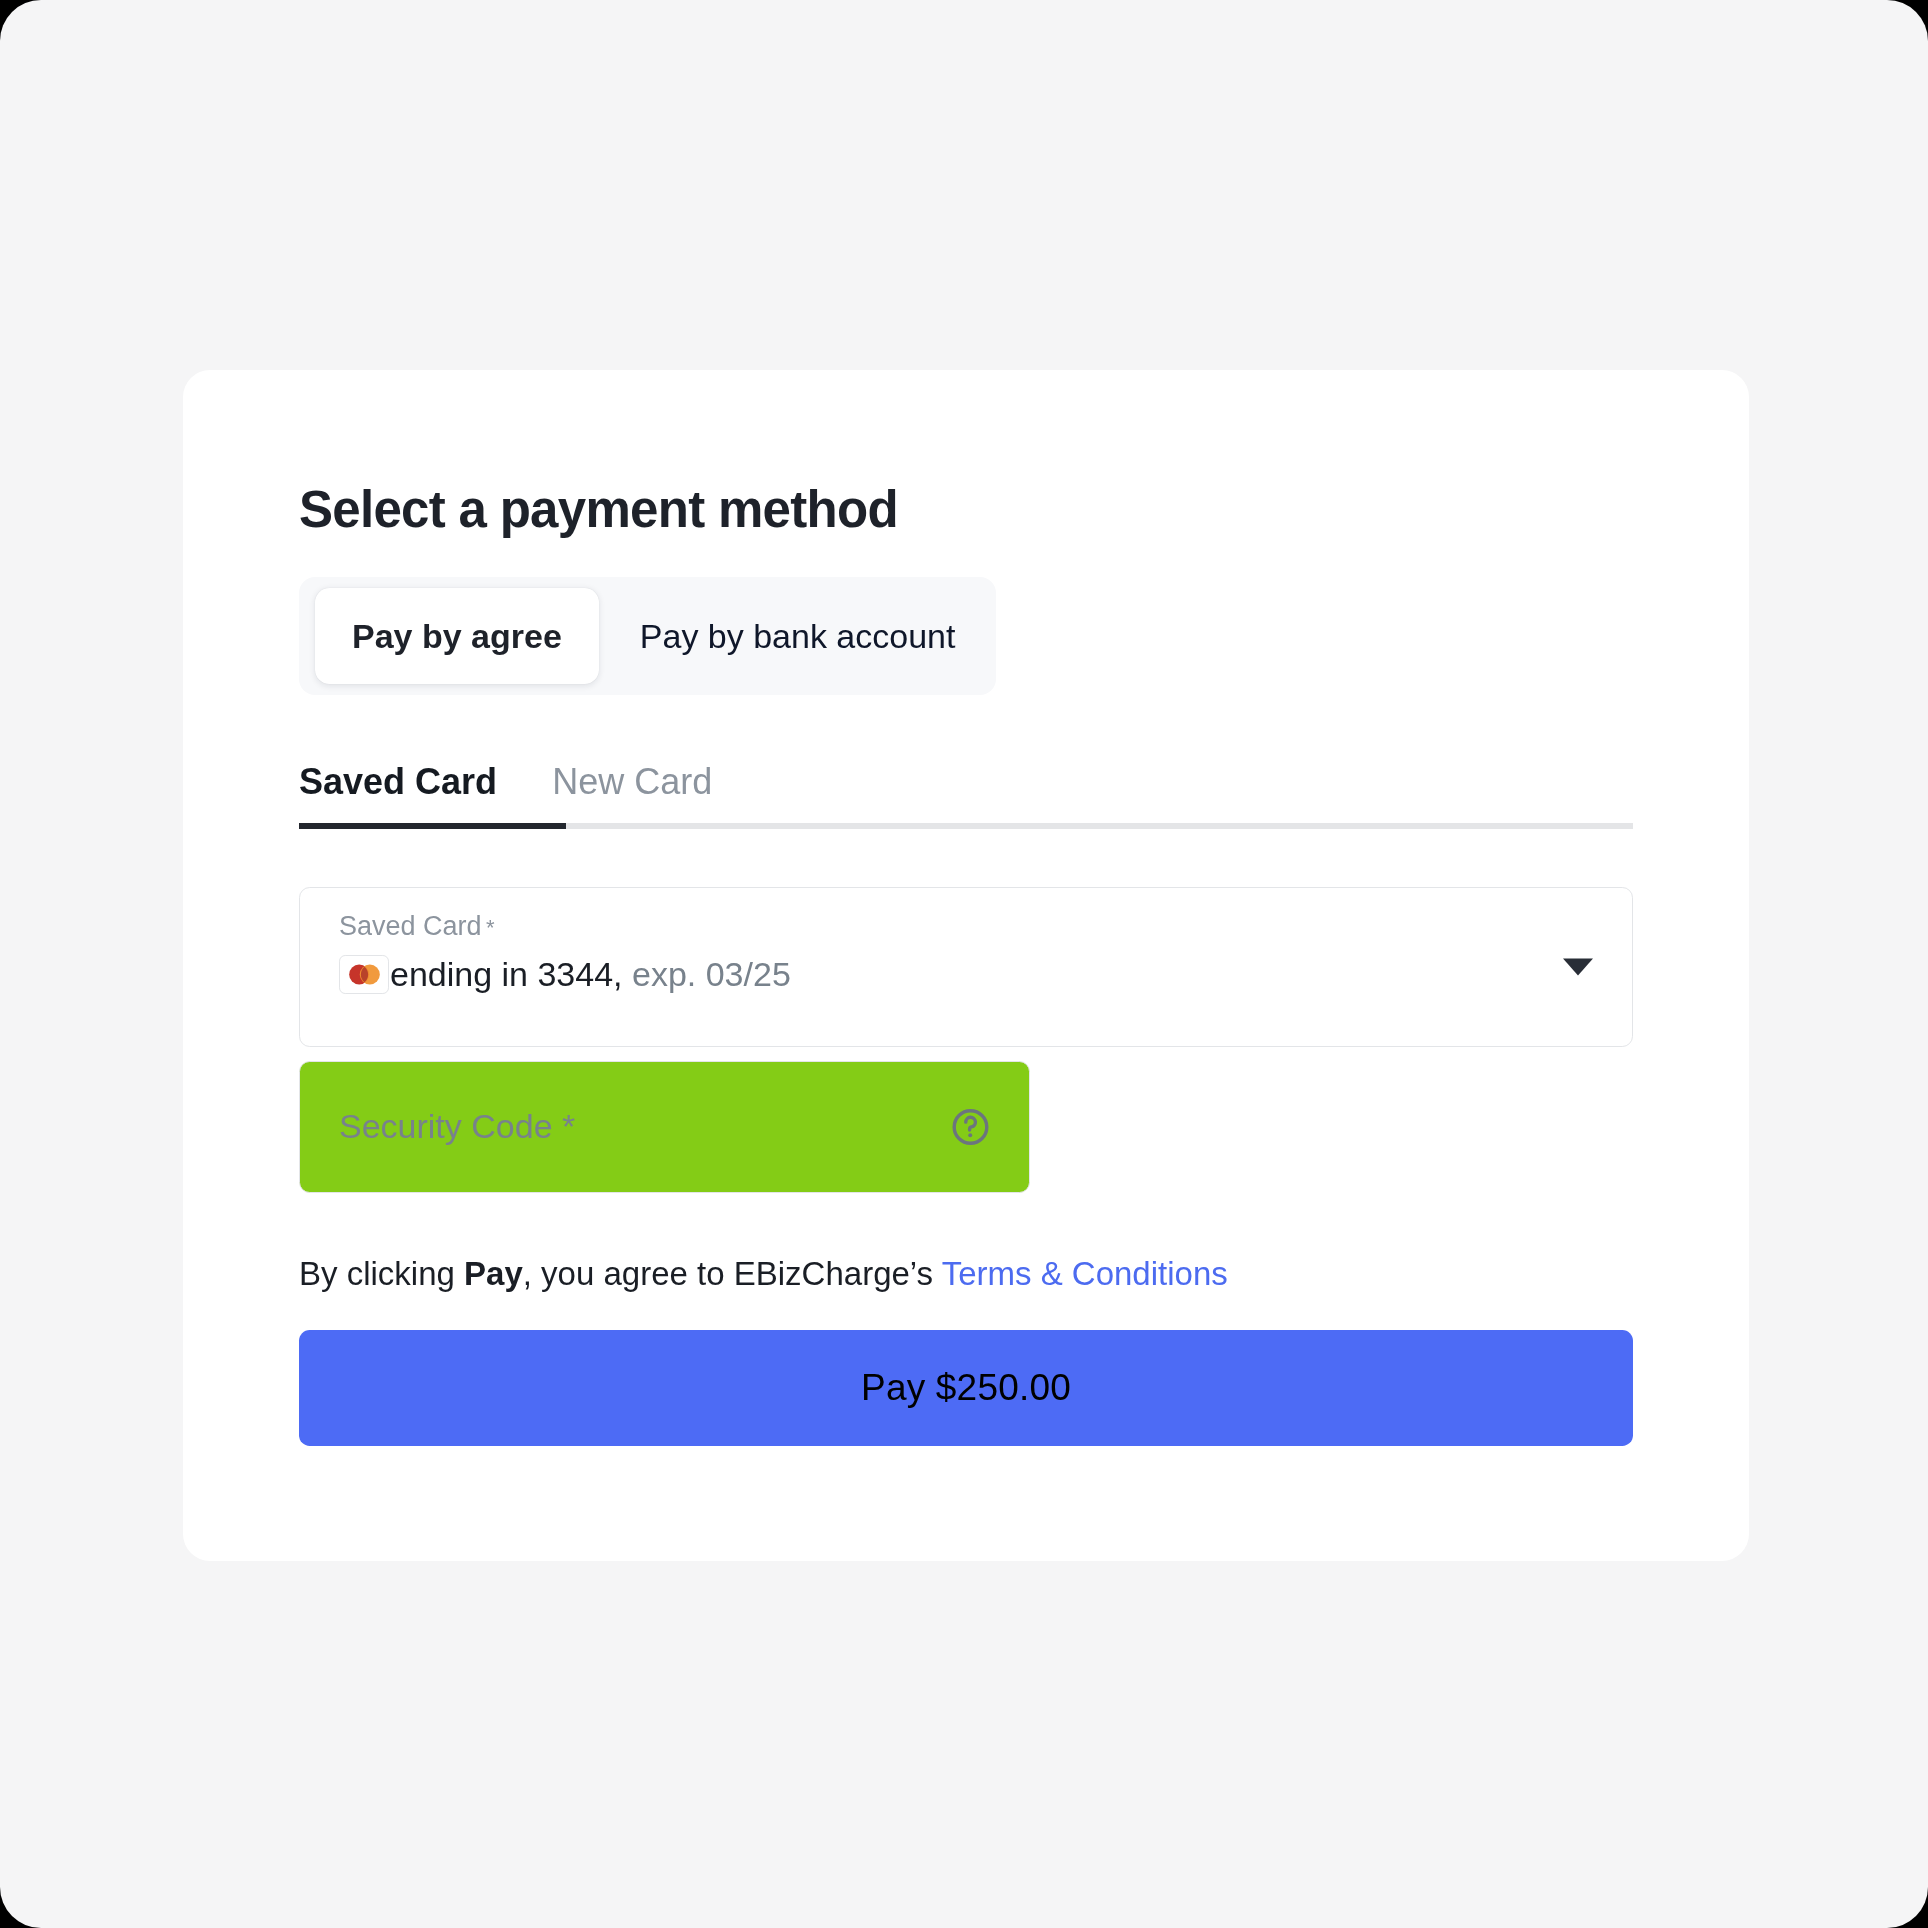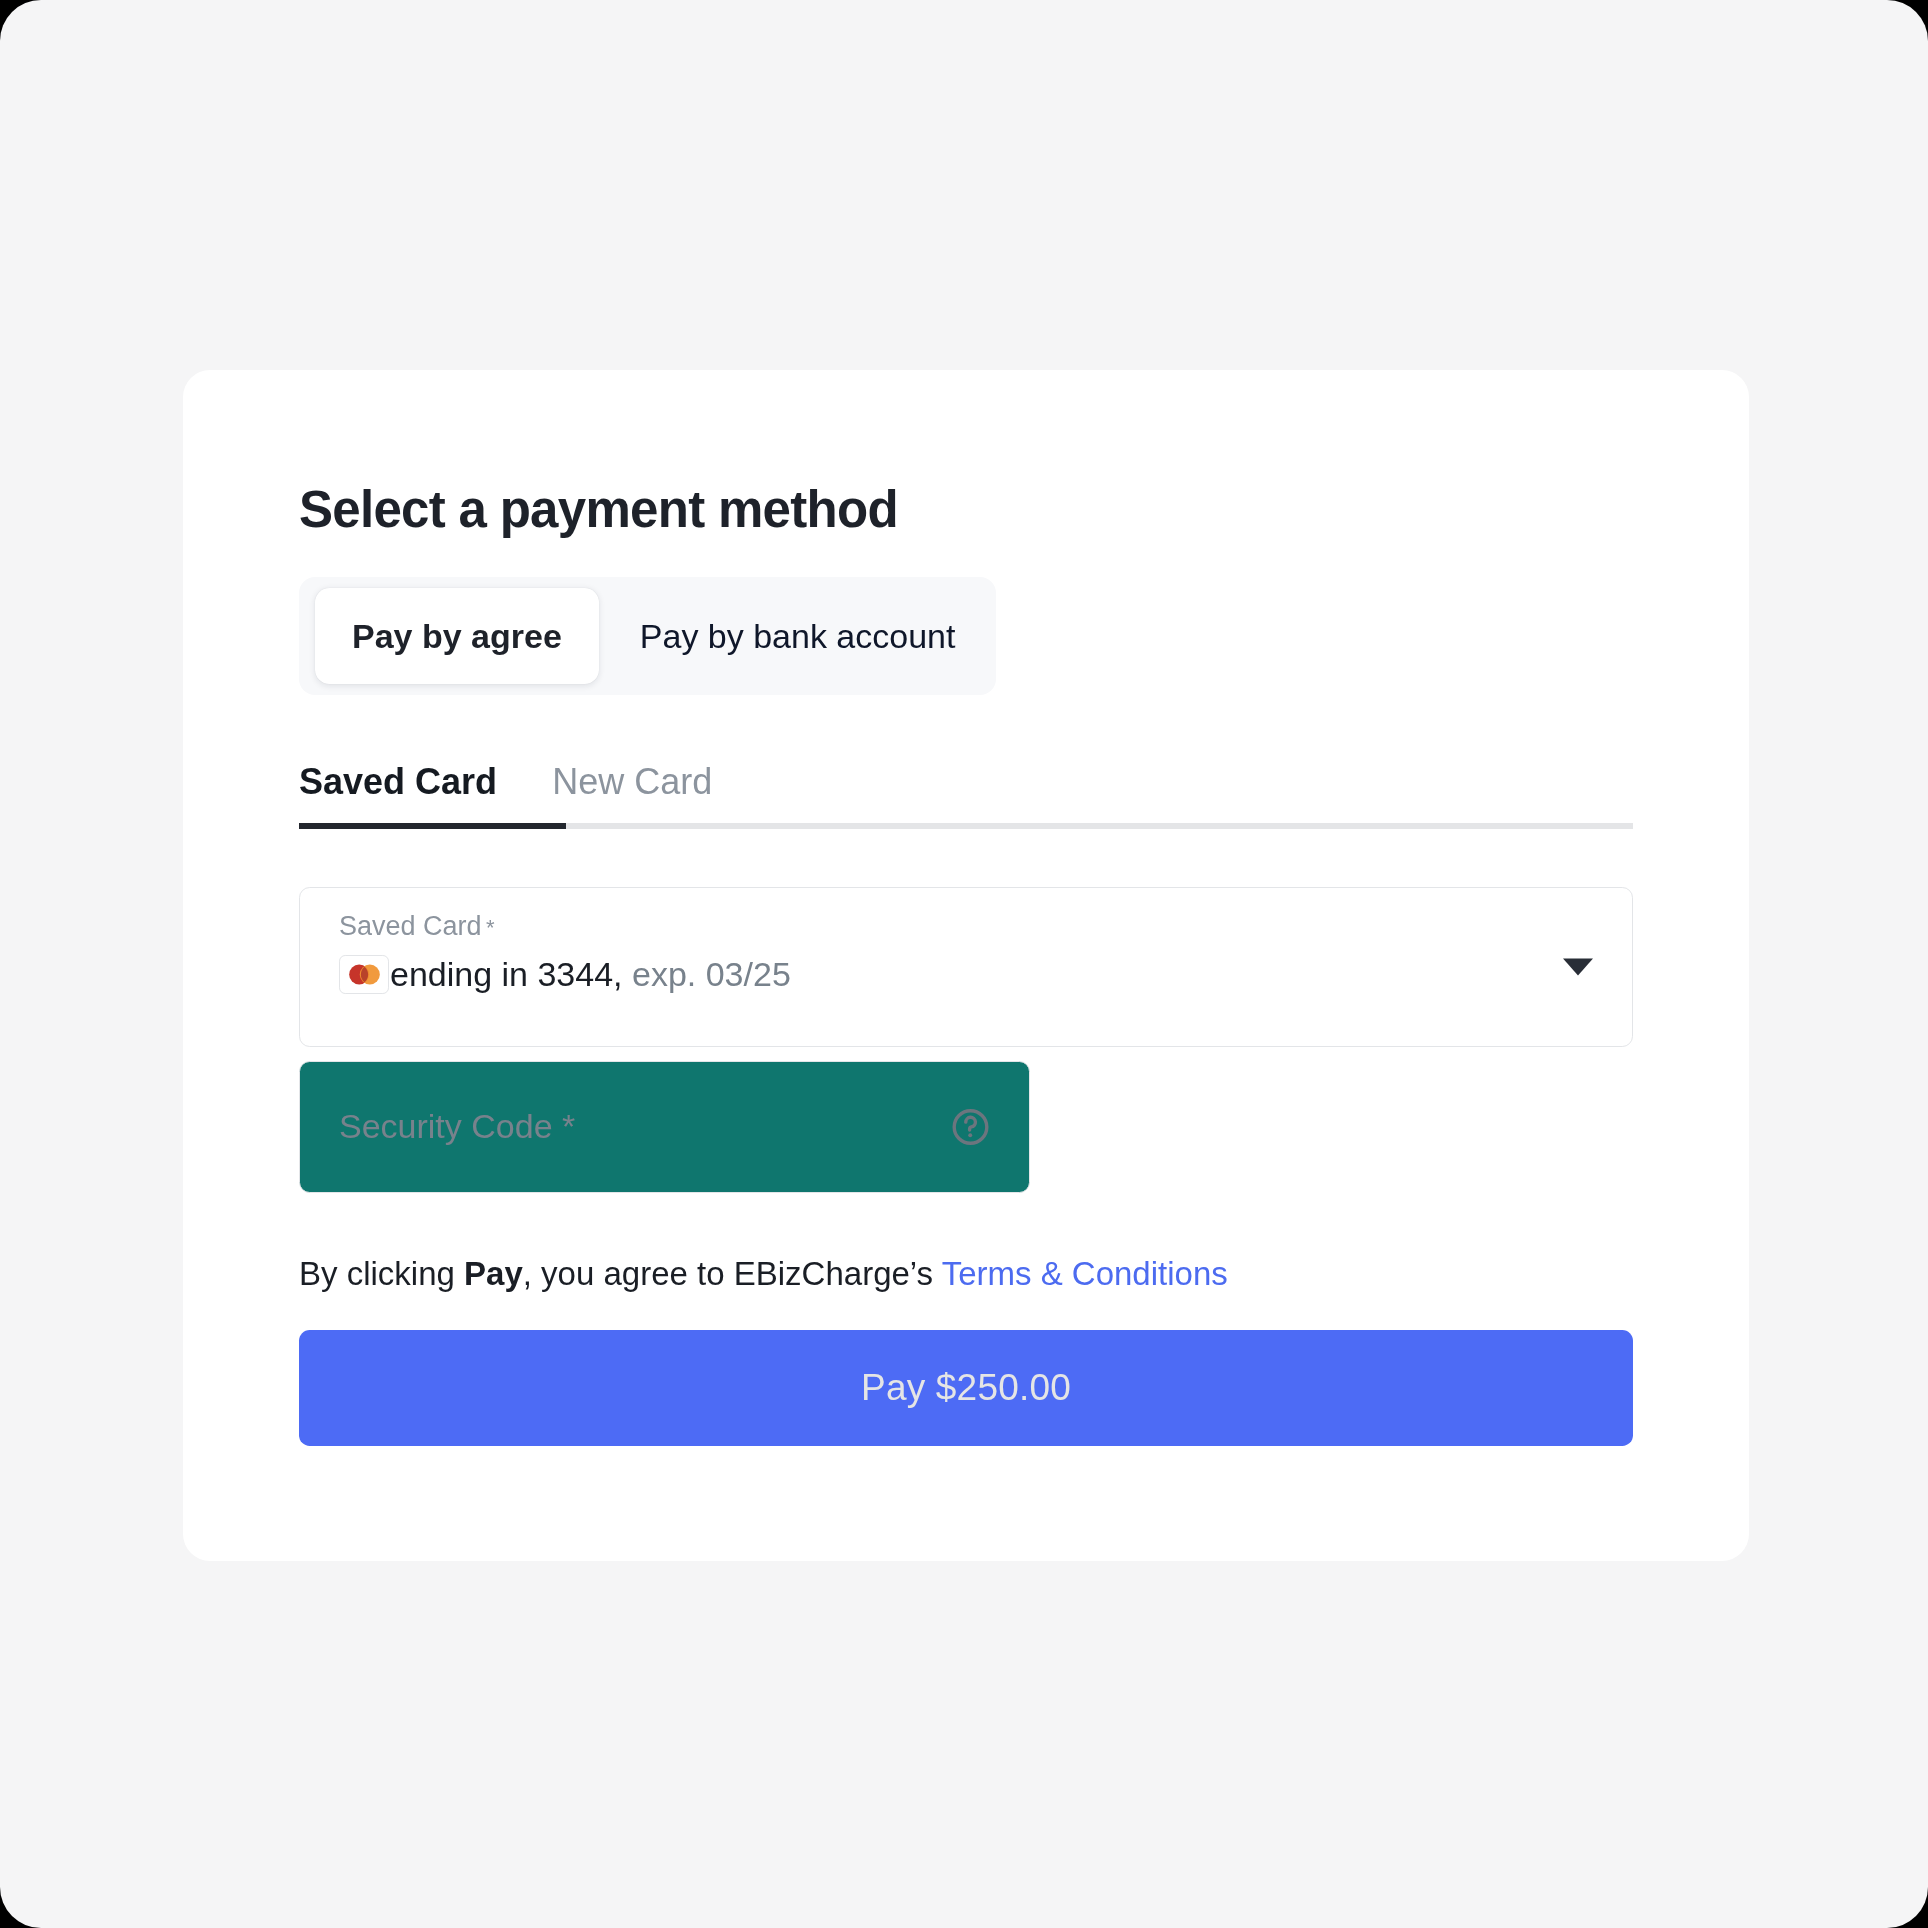--- a/index.html
+++ b/index.html
@@ -194,21 +194,21 @@
     border-top: 17px solid #292E37;
   }
 
   
   #security-code-field {
     position: absolute;
     left: 116px;
     top: 691px;
     width: 731px;
     height: 132px;
-    background: #0f766e;
+    background: #84cc16;
     border: 1.8px solid #E3E5E8;
     border-radius: 10.7px;
   }
 
   #security-code-input {
     position: absolute;
     left: 39px;
     top: 0;
     width: 570px;
     height: 128px;
@@ -244,21 +244,21 @@
   #terms-link { color: #4C6BF0; text-decoration: none; cursor: pointer; }
 
   
   #pay-button {
     position: absolute;
     left: 116px;
     top: 960px;
     width: 1334px;
     height: 116px;
     background: #4D6BF5;
-    color: #e5e5e5;
+    color: #000000;
     border: none;
     border-radius: 10.7px;
     font-family: inherit;
     font-size: 37px;
     font-weight: 400;
     cursor: pointer;
     letter-spacing: 0.2px;
   }
 </style>
 </head>

